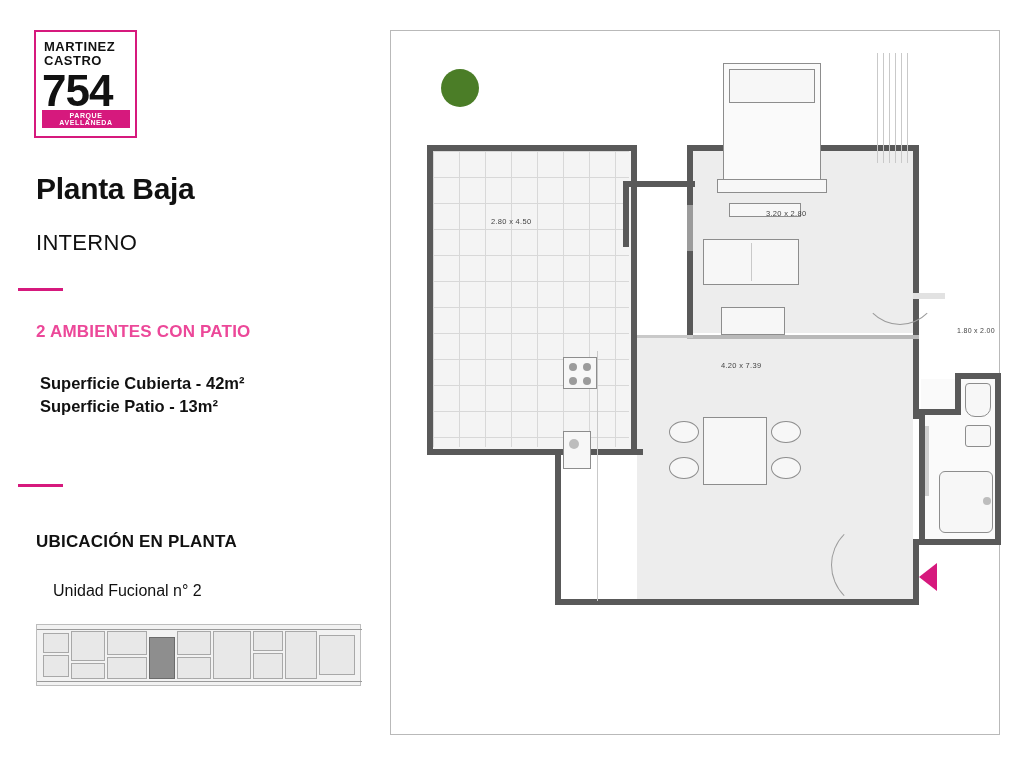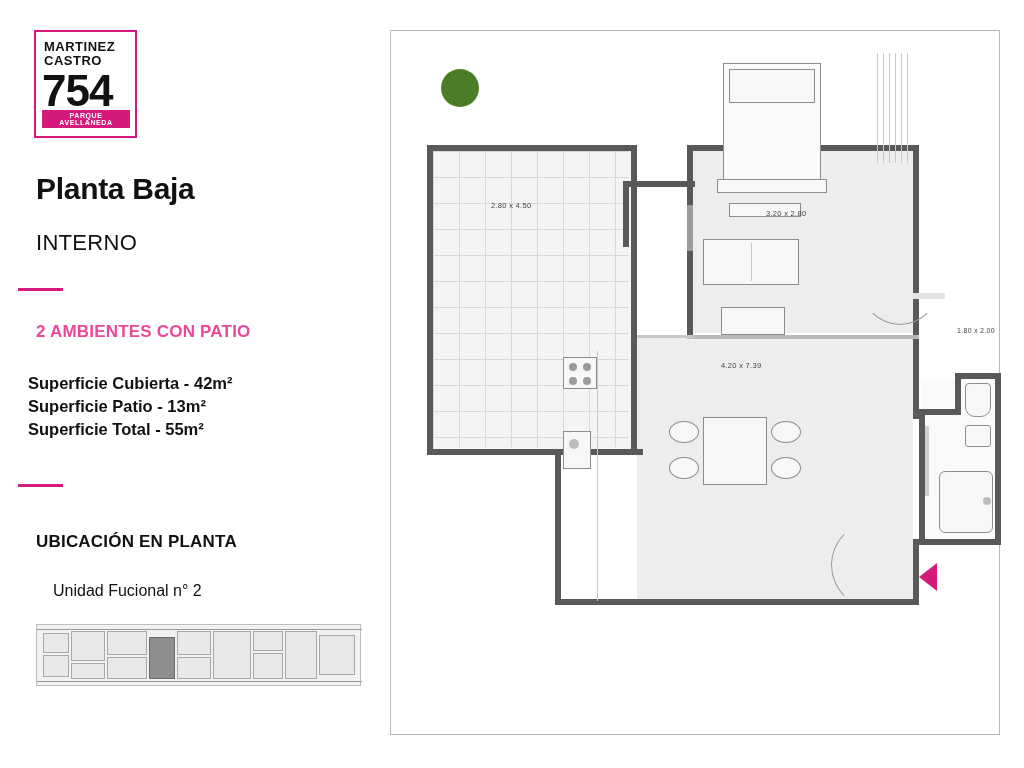--- a/index.html
+++ b/index.html
@@ -114,21 +114,21 @@
     left: 36px;
     top: 322px;
     font-size: 17px;
     font-weight: bold;
     letter-spacing: 0.2px;
     color: #ec4899;
   }
 
   .spec-list {
     position: absolute;
-    left: 28px;
+    left: 40px;
     top: 372px;
     font-size: 16.5px;
     font-weight: bold;
     line-height: 23px;
     color: #111;
   }
   .spec-list div { white-space: nowrap; }
 
   .section-head-2 {
     position: absolute;
@@ -291,21 +291,20 @@
   <div class="title-main">Planta Baja</div>
   <div class="title-sub">INTERNO</div>
 
   <div class="divider divider-1"></div>
 
   <div class="section-head-1">2 AMBIENTES CON PATIO</div>
 
   <div class="spec-list">
     <div>Superficie Cubierta - 42m²</div>
     <div>Superficie Patio - 13m²</div>
-    <div>Superficie Total - 55m²</div>
   </div>
 
   <div class="divider divider-2"></div>
 
   <div class="section-head-2">UBICACIÓN EN PLANTA</div>
   <div class="unit-label">Unidad Fucional n° 2</div>
 
   <div class="keyplan">
     <div class="kp-cell" style="left:6px; top:8px; width:26px; height:20px;"></div>
     <div class="kp-cell" style="left:6px; top:30px; width:26px; height:22px;"></div>
@@ -330,21 +329,21 @@
   <div class="plan-stage">
 
     <div class="room" style="left:40px; top:118px; width:200px; height:300px; background:#f4f4f4;"></div>
     <div class="grid-tile" style="left:42px; top:120px; width:196px; height:296px;"></div>
     <div class="wall" style="left:36px; top:114px; width:210px; height:6px;"></div>
     <div class="wall" style="left:36px; top:114px; width:6px; height:310px;"></div>
     <div class="wall" style="left:36px; top:418px; width:210px; height:6px;"></div>
     <div class="wall" style="left:240px; top:114px; width:6px; height:190px;"></div>
     <div class="wall" style="left:240px; top:262px; width:6px; height:162px;"></div>
     <div class="tree" style="left:52px; top:40px;"></div>
-    <div class="dimlabel" style="left:100px; top:170px;text-align:right;">2.80 x 4.50</div>
+    <div class="dimlabel" style="left:100px; top:186px;text-align:right;">2.80 x 4.50</div>
 
     <div class="room" style="left:300px; top:120px; width:222px; height:182px;"></div>
     <div class="wall" style="left:296px; top:114px; width:232px; height:6px;"></div>
     <div class="wall" style="left:522px; top:114px; width:6px; height:190px;"></div>
     <div class="wall" style="left:296px; top:114px; width:6px; height:60px;"></div>
     <div class="wall" style="left:296px; top:220px; width:6px; height:84px;"></div>
     <div class="wall" style="left:232px; top:156px; width:6px; height:60px;"></div>
     <div class="wall" style="left:232px; top:150px; width:72px; height:6px;"></div>
     <div class="thinline" style="left:296px; top:174px; width:6px; height:46px;"></div>
 

